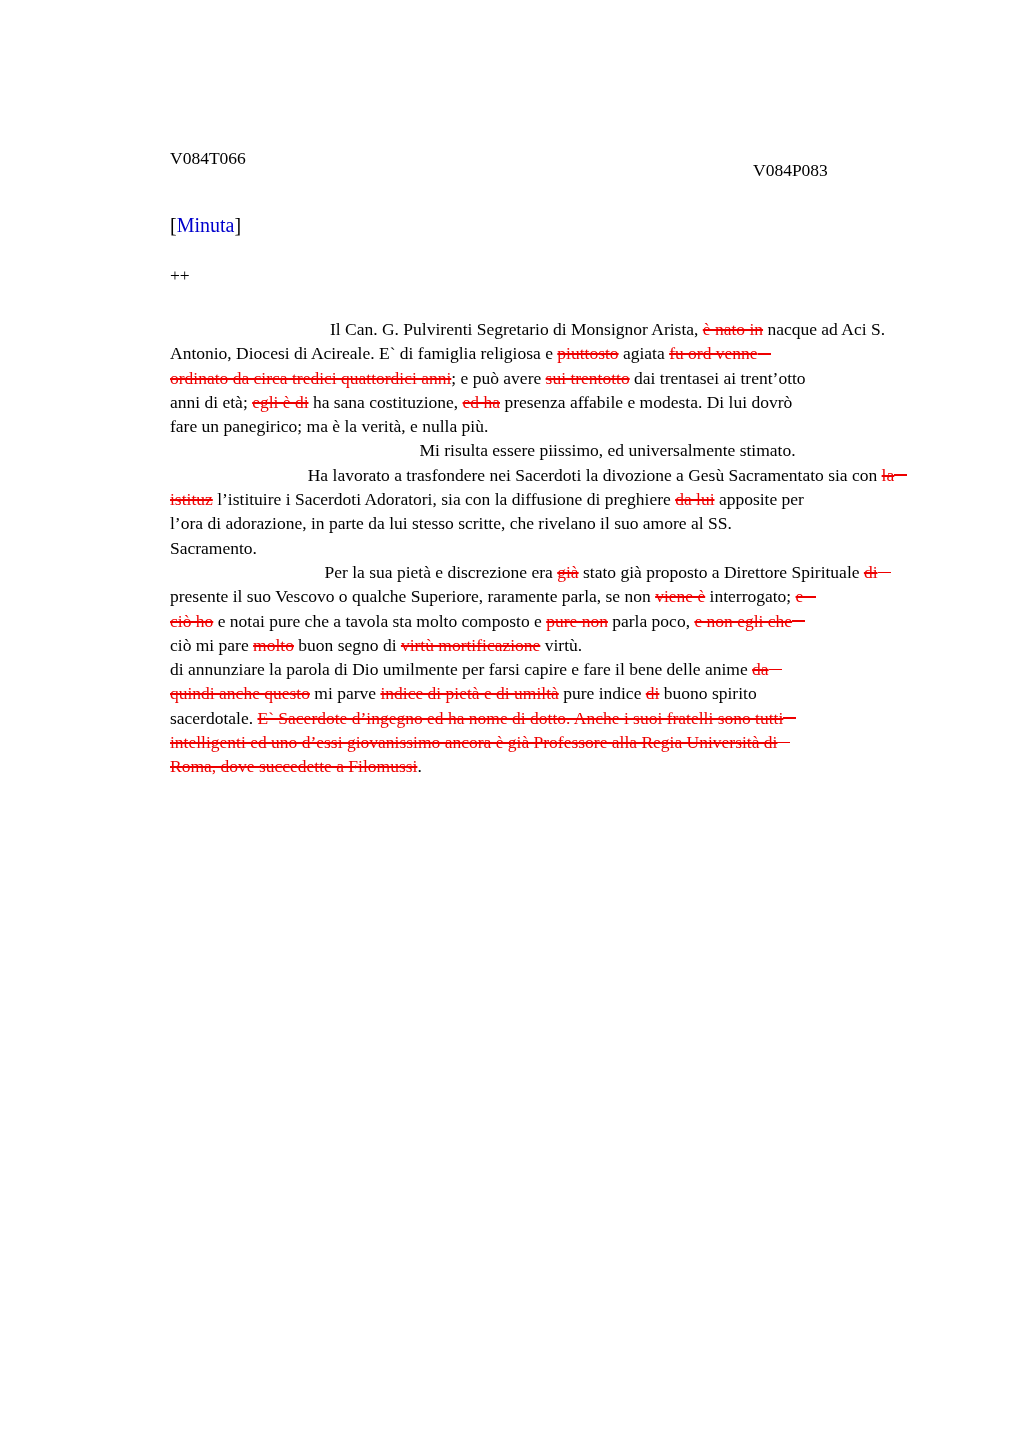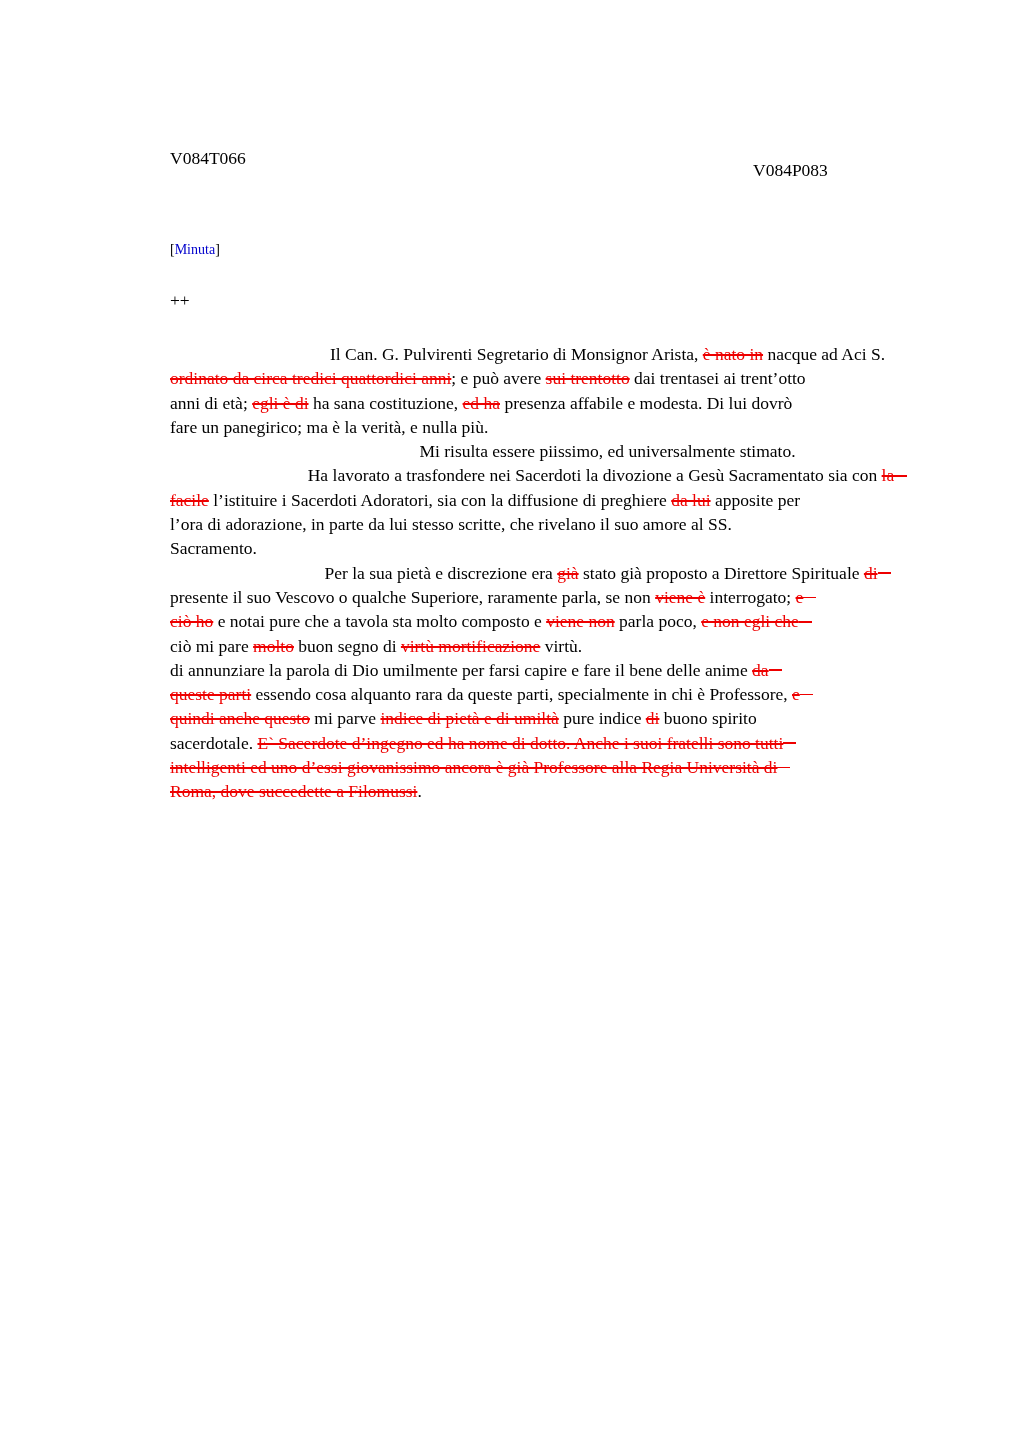--- a/index.html
+++ b/index.html
@@ -16,21 +16,21 @@
     font-family: "Liberation Serif", "DejaVu Serif", serif;
     overflow: hidden;
   }
   .page { padding: 0 39px 0 170px; font-family: Liberation Serif, serif; }
   .header {
     position: relative;
     margin-top: 146px;
     font-size: 17.5px; line-height: 24px; height: 24px;
   }
   .header .right { position: absolute; left: 583px; top: 12px; }
-  .minuta { margin-top: 68px; font-size: 14px; line-height: 24px; }
+  .minuta { margin-top: 43px; font-size: 20px; line-height: 24px; }
   .minuta .label { color: var(--minuta); }
   .plus { margin-top: 26px; font-size: 17.5px; line-height: 24px; }
   .doc-body { margin-top: 30px; font-size: 17.5px; line-height: 24.3px; }
   .para { margin: 0; }
   .line { white-space: nowrap; }
   .line.first { padding-left: 60px; text-align: center; }
   .del {
     color: var(--del);
     text-decoration: line-through;
     text-decoration-thickness: 1.5px;
@@ -52,42 +52,42 @@
     <span class="right">V084P083</span>
   </div>
 
   <div class="minuta"><span>[</span><span class="label">Minuta</span><span>]</span></div>
 
   <div class="plus">++</div>
 
   <div class="doc-body">
       <div class="para">
         <div class="line first"><span class="txt">Il Can. G. Pulvirenti Segretario di Monsignor Arista, </span><span class="del">è nato in</span><span class="txt"> nacque ad Aci S.</span></div>
+        <div class="line"><span class="txt">Antonio, Diocesi di Acireale. E` di famiglia religiosa e </span><span class="del">piuttosto</span><span class="txt"> agiata </span><span class="del">fu ord venne</span><span class="tail"></span></div>
         <div class="line"><span class="del">ordinato da circa tredici quattordici anni</span><span class="txt">; e può avere </span><span class="del">sui trentotto</span><span class="txt"> dai trentasei ai trent’otto</span></div>
         <div class="line"><span class="txt">anni di età; </span><span class="del">egli è di</span><span class="txt"> ha sana costituzione, </span><span class="del">ed ha</span><span class="txt"> presenza affabile e modesta. Di lui dovrò</span></div>
         <div class="line"><span class="txt">fare un panegirico; ma è la verità, e nulla più.</span></div>
       </div>
       <div class="para">
         <div class="line first"><span class="txt">Mi risulta essere piissimo, ed universalmente stimato.</span></div>
       </div>
       <div class="para">
         <div class="line first"><span class="txt">Ha lavorato a trasfondere nei Sacerdoti la divozione a Gesù Sacramentato sia con </span><span class="del">la</span><span class="tail"></span></div>
-        <div class="line"><span class="del">facile</span><span class="txt"> l’istituire i Sacerdoti Adoratori, sia con la diffusione di preghiere </span><span class="del">da lui</span><span class="txt"> apposite per</span></div>
+        <div class="line"><span class="del">istituz</span><span class="txt"> l’istituire i Sacerdoti Adoratori, sia con la diffusione di preghiere </span><span class="del">da lui</span><span class="txt"> apposite per</span></div>
         <div class="line"><span class="txt">l’ora di adorazione, in parte da lui stesso scritte, che rivelano il suo amore al SS.</span></div>
         <div class="line"><span class="txt">Sacramento.</span></div>
       </div>
       <div class="para">
         <div class="line first"><span class="txt">Per la sua pietà e discrezione era </span><span class="del">già</span><span class="txt"> stato già proposto a Direttore Spirituale </span><span class="del">di</span><span class="tail"></span></div>
         <div class="line"><span class="txt">presente il suo Vescovo o qualche Superiore, raramente parla, se non </span><span class="del">viene è</span><span class="txt"> interrogato; </span><span class="del">e</span><span class="tail"></span></div>
-        <div class="line"><span class="del">ciò ho</span><span class="txt"> e notai pure che a tavola sta molto composto e </span><span class="del">viene non</span><span class="txt"> parla poco, </span><span class="del">e non egli che</span><span class="tail"></span></div>
+        <div class="line"><span class="del">ciò ho</span><span class="txt"> e notai pure che a tavola sta molto composto e </span><span class="del">pure non</span><span class="txt"> parla poco, </span><span class="del">e non egli che</span><span class="tail"></span></div>
         <div class="line"><span class="txt">ciò mi pare </span><span class="del">molto</span><span class="txt"> buon segno di </span><span class="del">virtù mortificazione</span><span class="txt"> virtù.</span></div>
       </div>
       <div class="para">
         <div class="line"><span class="txt">di annunziare la parola di Dio umilmente per farsi capire e fare il bene delle anime </span><span class="del">da</span><span class="tail"></span></div>
-        <div class="line"><span class="del">queste parti</span><span class="txt"> essendo cosa alquanto rara da queste parti, specialmente in chi è Professore, </span><span class="del">e</span><span class="tail"></span></div>
         <div class="line"><span class="del">quindi anche questo</span><span class="txt"> mi parve </span><span class="del">indice di pietà e di umiltà</span><span class="txt"> pure indice </span><span class="del">di</span><span class="txt"> buono spirito</span></div>
         <div class="line"><span class="txt">sacerdotale. </span><span class="del">E` Sacerdote d’ingegno ed ha nome di dotto. Anche i suoi fratelli sono tutti</span><span class="tail"></span></div>
         <div class="line"><span class="del">intelligenti ed uno d’essi giovanissimo ancora è già Professore alla Regia Università di</span><span class="tail"></span></div>
         <div class="line"><span class="del">Roma, dove succedette a Filomussi</span><span class="txt">.</span></div>
       </div>
     </div>
 
 </div>
 
 </body></html>

